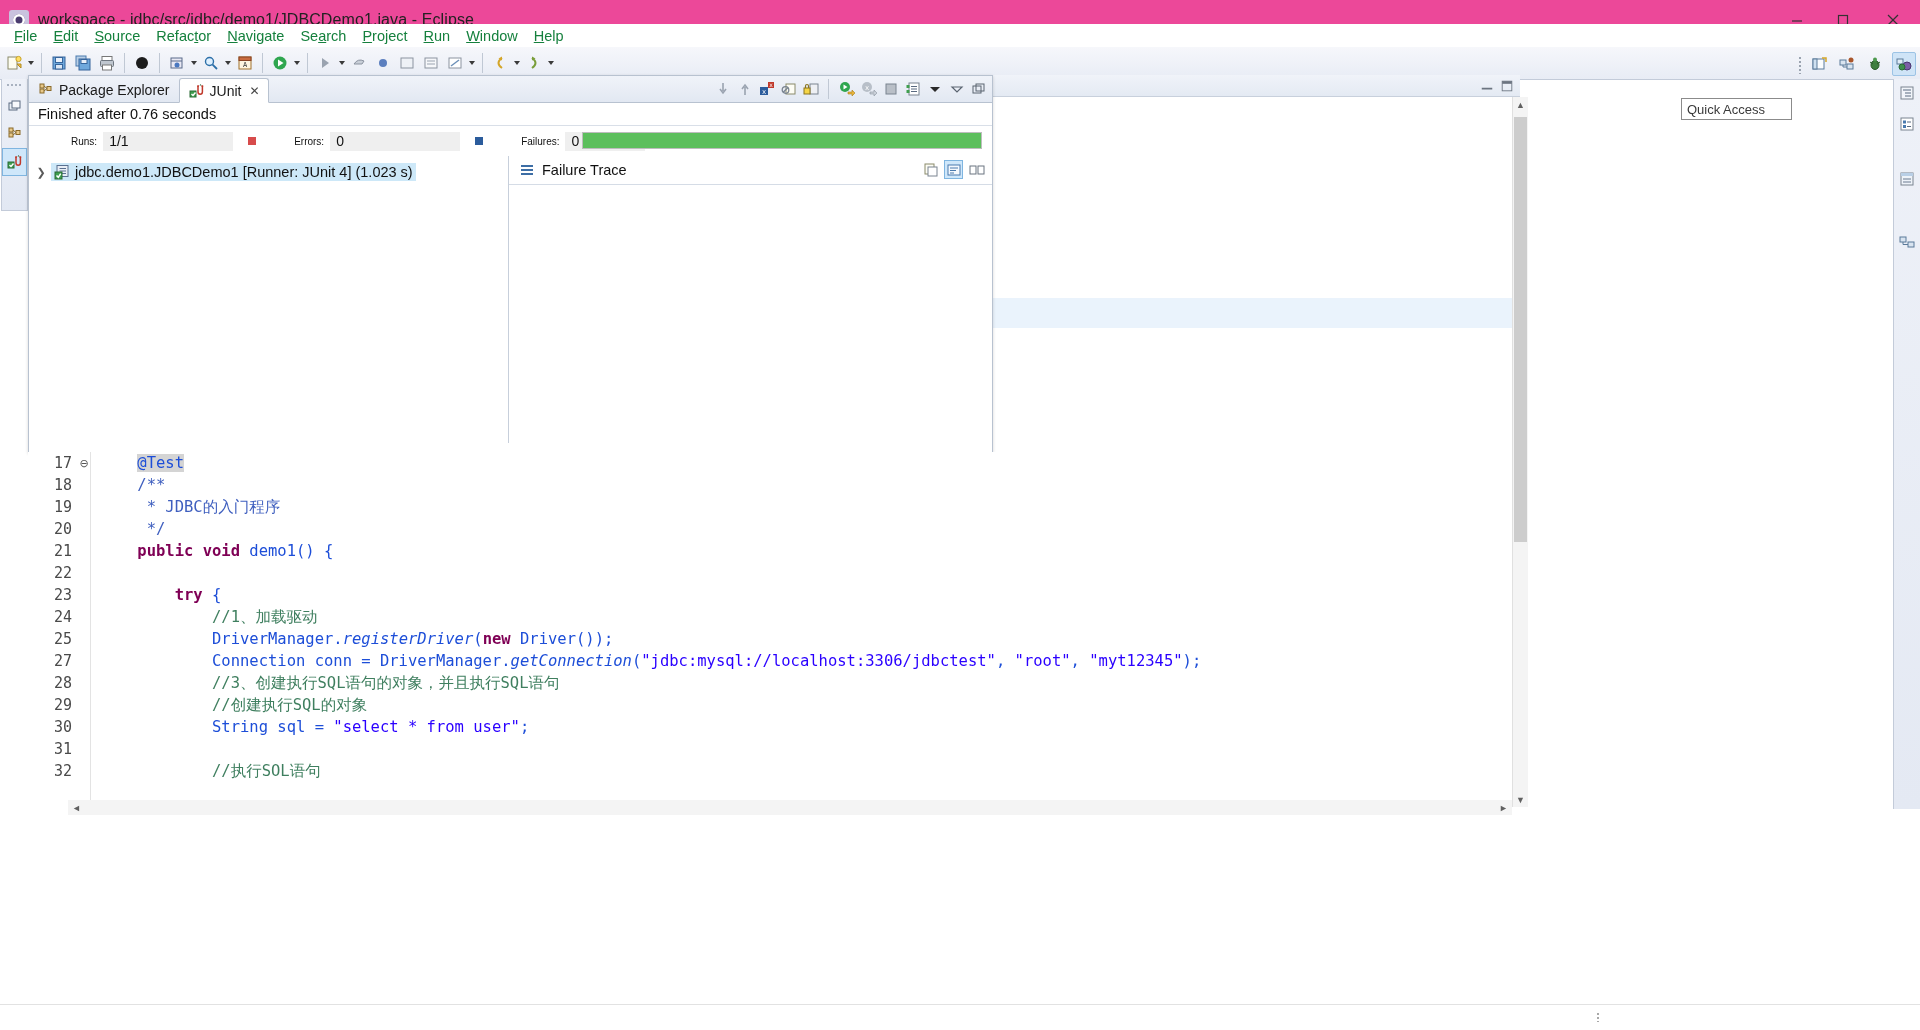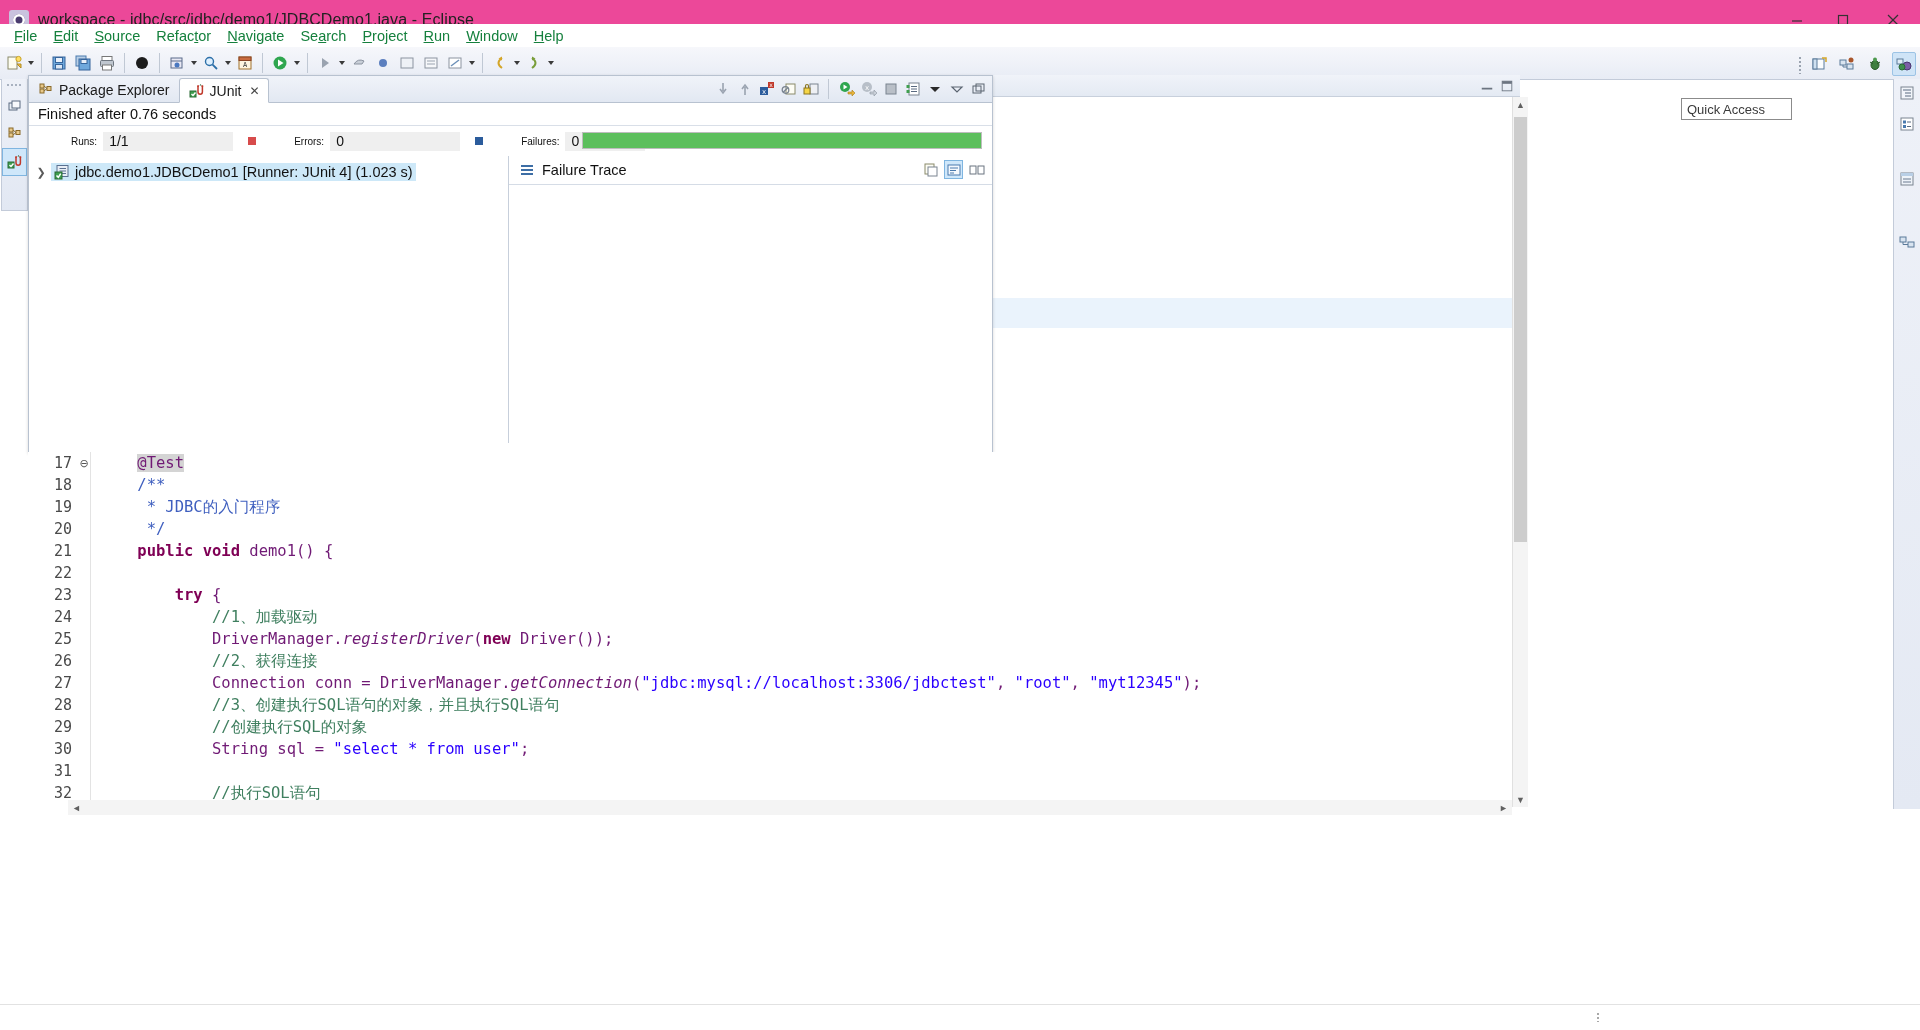--- a/index.html
+++ b/index.html
@@ -216,21 +216,21 @@
   .fold {
     width: 16px; text-align: center; flex: 0 0 auto;
     color: #555; font-size: 11px; font-family: "Liberation Sans", sans-serif;
   }
   .code-text { padding-left: 8px; }
 
   .kw { color: #7f0055; font-weight: bold; }
   .cm { color: #3f7f5f; }
   .jd { color: #3f5fbf; }
   .str { color: #2a00ff; }
-  .pl { color: #701a75; }
+  .pl { color: #1d4ed8; }
   .italic { font-style: italic; }
   .hl { background: #d4d4d4; }
 
   
   .right-editor {
     position: absolute; left: 993px; top: 75px; width: 527px; height: 377px; background: #fff;
   }
   .right-editor .band {
     position: absolute; left: 0; top: 223px; width: 527px; height: 30px; background: #eaf3fc;
   }
@@ -718,21 +718,20 @@
     <div class="code-area" id="code-area">
         <div class="code-line"><span class="ln">17</span><span class="fold">⊖</span><span class="code-text"><span class="pl">    </span><span class="pl hl">@Test</span></span></div>
         <div class="code-line"><span class="ln">18</span><span class="fold"></span><span class="code-text"><span class="pl">    </span><span class="jd">/**</span></span></div>
         <div class="code-line"><span class="ln">19</span><span class="fold"></span><span class="code-text"><span class="pl">     </span><span class="jd">* JDBC的入门程序</span></span></div>
         <div class="code-line"><span class="ln">20</span><span class="fold"></span><span class="code-text"><span class="pl">     </span><span class="jd">*/</span></span></div>
         <div class="code-line"><span class="ln">21</span><span class="fold"></span><span class="code-text"><span class="pl">    </span><span class="kw">public</span><span class="pl"> </span><span class="kw">void</span><span class="pl"> demo1() {</span></span></div>
         <div class="code-line"><span class="ln">22</span><span class="fold"></span><span class="code-text"></span></div>
         <div class="code-line"><span class="ln">23</span><span class="fold"></span><span class="code-text"><span class="pl">        </span><span class="kw">try</span><span class="pl"> {</span></span></div>
         <div class="code-line"><span class="ln">24</span><span class="fold"></span><span class="code-text"><span class="pl">            </span><span class="cm">//1、加载驱动</span></span></div>
         <div class="code-line"><span class="ln">25</span><span class="fold"></span><span class="code-text"><span class="pl">            DriverManager.</span><span class="pl italic">registerDriver</span><span class="pl">(</span><span class="kw">new</span><span class="pl"> Driver());</span></span></div>
-        <div class="code-line"><span class="ln">26</span><span class="fold"></span><span class="code-text"><span class="pl">            </span><span class="cm">//2、获得连接</span></span></div>
         <div class="code-line"><span class="ln">27</span><span class="fold"></span><span class="code-text"><span class="pl">            Connection conn = DriverManager.</span><span class="pl italic">getConnection</span><span class="pl">(</span><span class="str">"jdbc:mysql://localhost:3306/jdbctest"</span><span class="pl">, </span><span class="str">"root"</span><span class="pl">, </span><span class="str">"myt12345"</span><span class="pl">);</span></span></div>
         <div class="code-line"><span class="ln">28</span><span class="fold"></span><span class="code-text"><span class="pl">            </span><span class="cm">//3、创建执行SQL语句的对象，并且执行SQL语句</span></span></div>
         <div class="code-line"><span class="ln">29</span><span class="fold"></span><span class="code-text"><span class="pl">            </span><span class="cm">//创建执行SQL的对象</span></span></div>
         <div class="code-line"><span class="ln">30</span><span class="fold"></span><span class="code-text"><span class="pl">            String sql = </span><span class="str">"select * from user"</span><span class="pl">;</span></span></div>
         <div class="code-line"><span class="ln">31</span><span class="fold"></span></div>
         <div class="code-line"><span class="ln">32</span><span class="fold"></span><span class="code-text"><span class="pl">            </span><span class="cm">//执行SOL语句</span></span></div>
       </div>
   </div>
 
   <div class="vscroll-outer">

